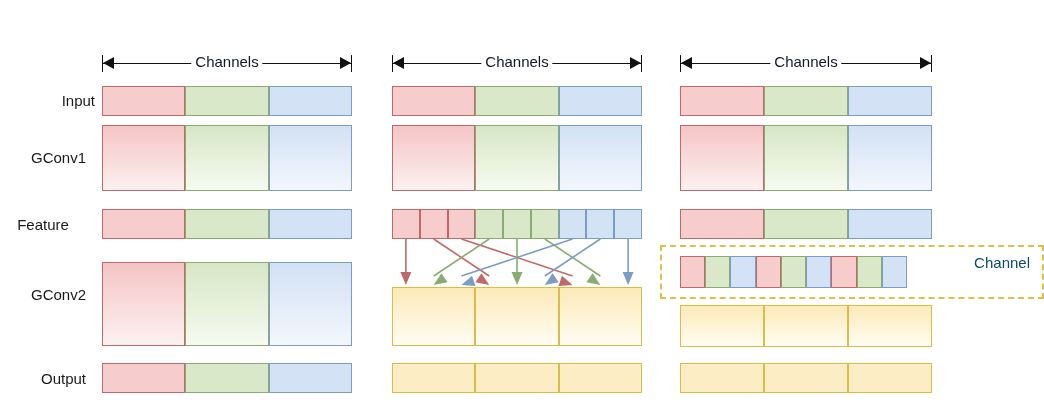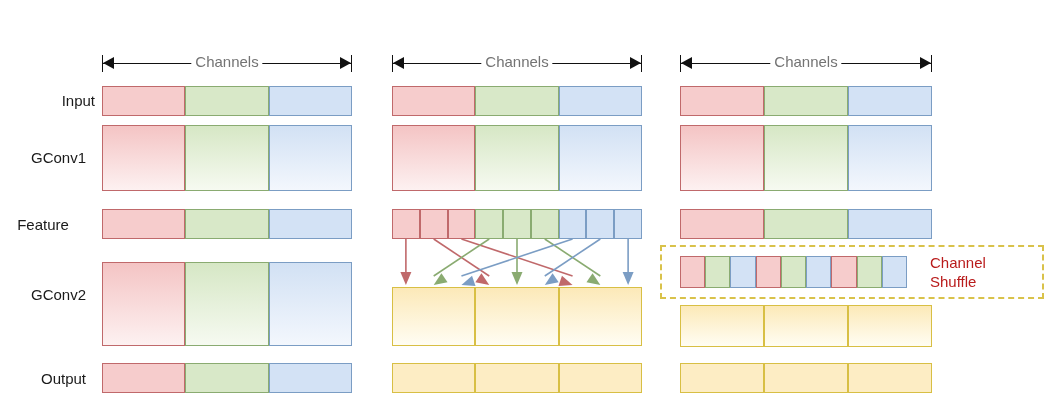--- a/index.html
+++ b/index.html
@@ -12,21 +12,21 @@
 
   .chan-axis{position:absolute;height:18px;}
   .chan-axis .line{position:absolute;left:0;right:0;top:9px;height:1px;background:#111;}
   .chan-axis .cap{position:absolute;top:1px;width:1px;height:17px;background:#111;}
   .chan-axis .cap.l{left:0;}
   .chan-axis .cap.r{right:0;}
   .chan-axis .arw{position:absolute;top:3px;width:0;height:0;}
   .chan-axis .arw.l{left:1px;border-top:6px solid transparent;border-bottom:6px solid transparent;border-right:11px solid #111;}
   .chan-axis .arw.r{right:1px;border-top:6px solid transparent;border-bottom:6px solid transparent;border-left:11px solid #111;}
   .chan-axis .txt{position:absolute;left:50%;top:-2px;transform:translateX(-50%);
-                  background:#fff;padding:0 4px;font-size:15px;color:#737373;line-height:20px;}
+                  background:#fff;padding:0 4px;font-size:15px;color:#0f172a;line-height:20px;}
 
   .bar{position:absolute;display:flex;}
   .seg{flex:1 1 0;box-sizing:border-box;border:1px solid #000;position:relative;}
 
   .seg.red   {border-color:#c0696b;}
   .seg.green {border-color:#8aab71;}
   .seg.blue  {border-color:#7b9dc4;}
   .seg.yellow{border-color:#d8bf44;}
 
   .flat .seg.red   {background:#f6cccc;}
@@ -40,22 +40,22 @@
   .grad .seg.yellow{background:linear-gradient(to bottom,#fce9b8 0%,#fffdf3 100%);}
 
   .cells{position:absolute;display:flex;}
   .cell{flex:1 1 0;box-sizing:border-box;border:1px solid #000;}
   .cell.red   {border-color:#c0696b;background:#f6cccc;}
   .cell.green {border-color:#8aab71;background:#d8e8c8;}
   .cell.blue  {border-color:#7b9dc4;background:#d3e2f5;}
 
   .shufflebox{position:absolute;box-sizing:border-box;
               border:2px dashed #d9c24a;background:transparent;}
-  .shuffle-label{position:absolute;font-size:15px;color:#b91c1c;line-height:19px;
-                 text-align:left;white-space:nowrap;}
+  .shuffle-label{position:absolute;font-size:15px;color:#0c4a6e;line-height:19px;
+                 text-align:right;white-space:nowrap;}
 
   svg.arrows{position:absolute;left:0;top:0;width:1044px;height:403px;
              pointer-events:none;overflow:visible;}
 </style>
 </head>
 <body>
 
 <div id="stage">
 
   <div class="row-label" style="left:0;width:86px;top:100px;margin-left:9px;">Input</div>
@@ -172,21 +172,20 @@
     <div class="cell blue"></div>
     <div class="cell red"></div>
     <div class="cell green"></div>
     <div class="cell blue"></div>
     <div class="cell red"></div>
     <div class="cell green"></div>
     <div class="cell blue"></div>
   </div>
   <div class="shuffle-label" style="left:930px;top:253px;width:100px;">
     <div>Channel</div>
-    <div>Shuffle</div>
   </div>
 
   <div class="bar grad" style="left:680px;top:305px;width:252px;height:42px;">
     <div class="seg yellow"></div>
     <div class="seg yellow"></div>
     <div class="seg yellow"></div>
   </div>
   <div class="bar flat" style="left:680px;top:363px;width:252px;height:30px;">
     <div class="seg yellow"></div>
     <div class="seg yellow"></div>

